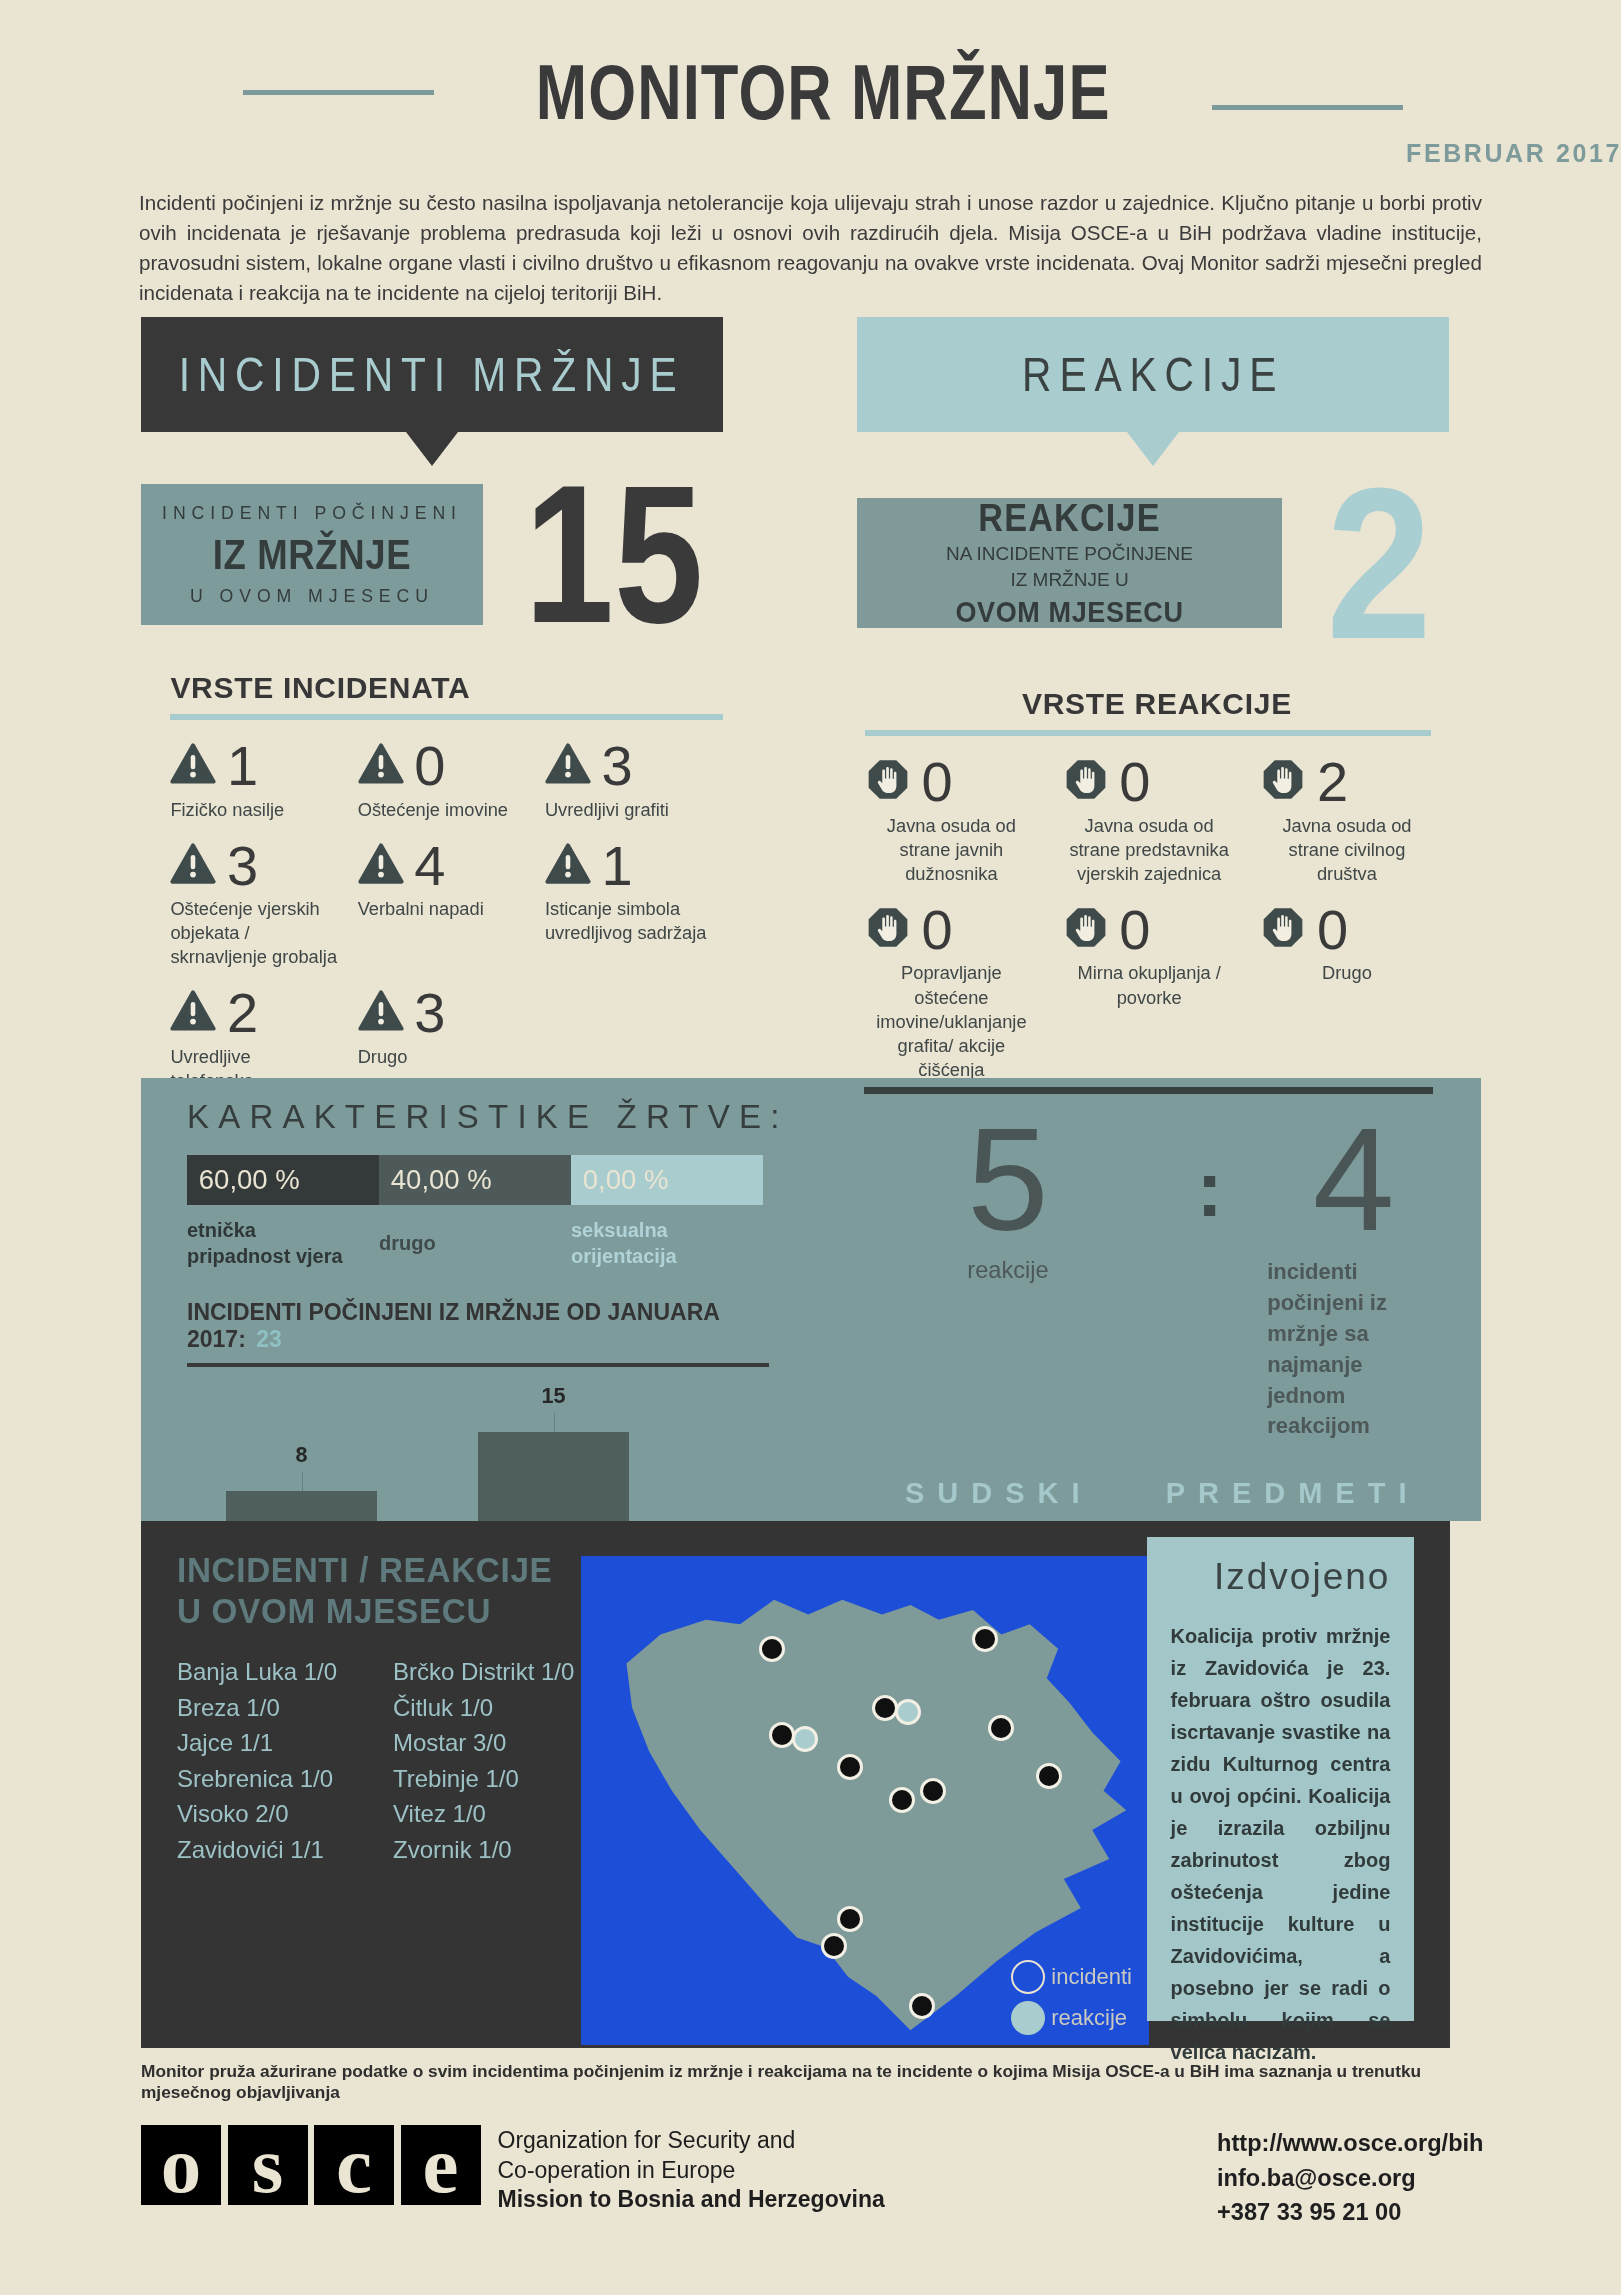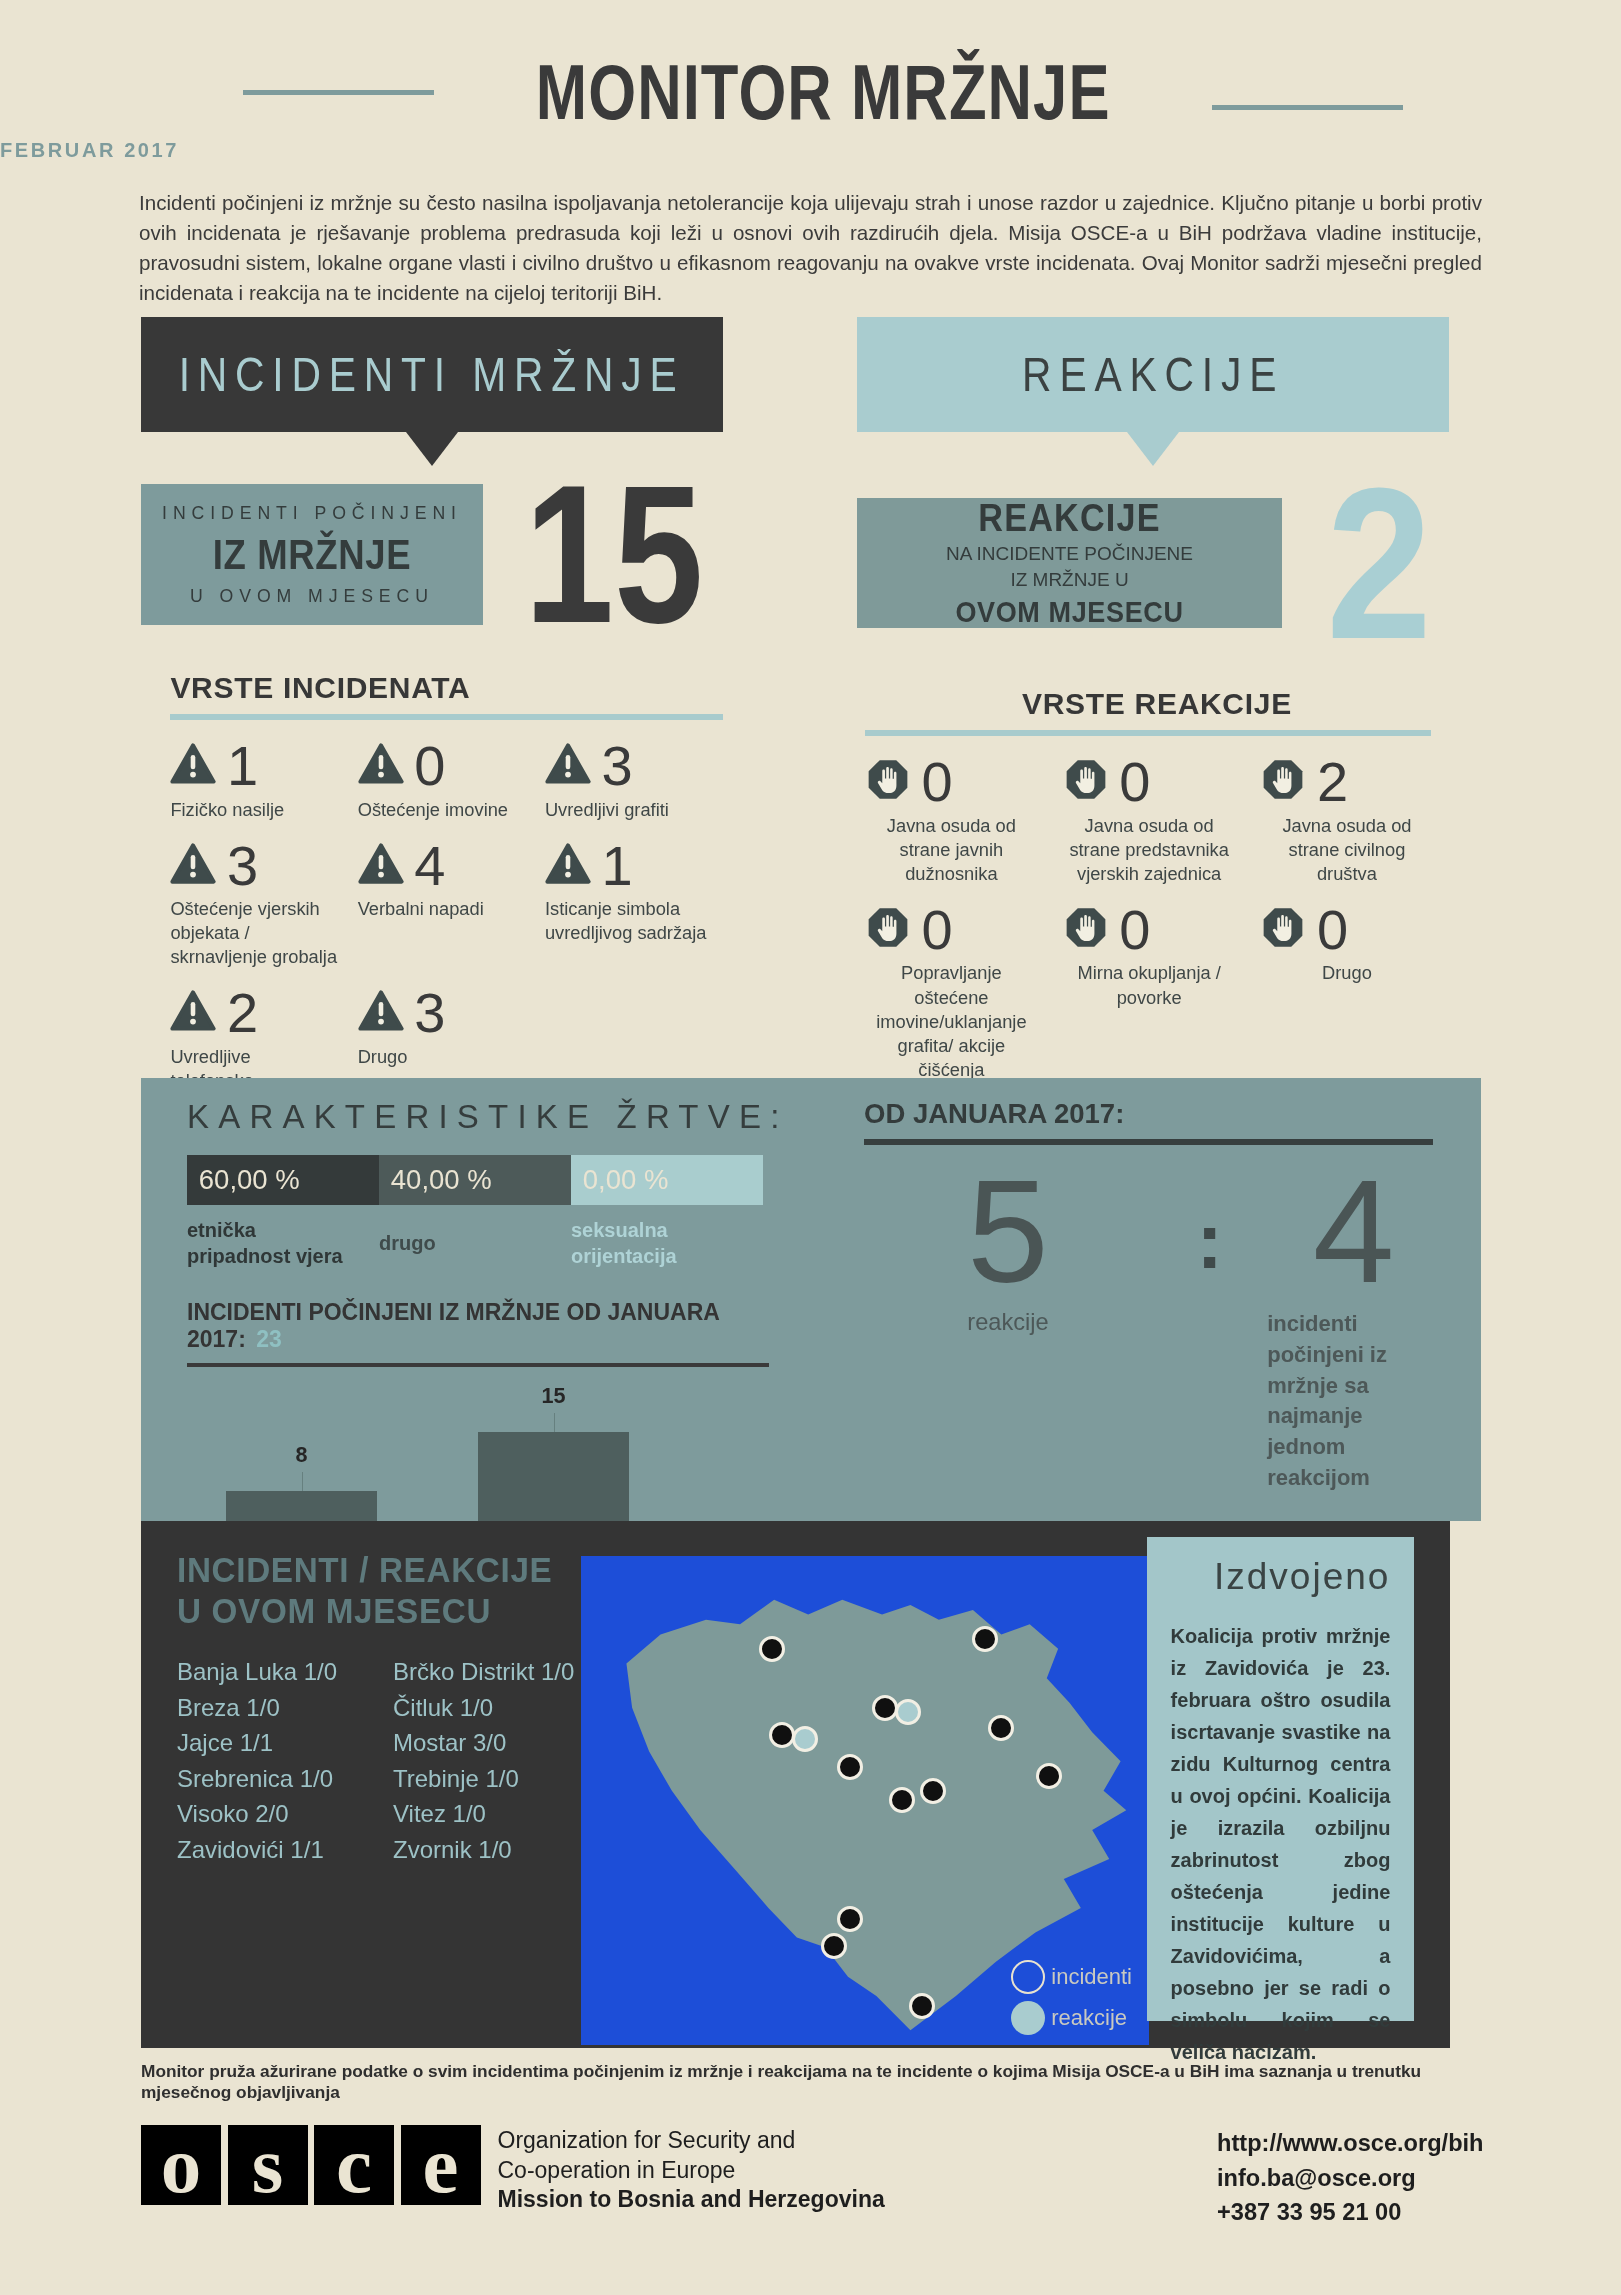--- a/index.html
+++ b/index.html
@@ -3,22 +3,22 @@
 <meta charset="utf-8">
 <style>
   html,body{margin:0;padding:0;background:#EAE4D2;}
   .page{position:relative;width:1622px;height:2295px;background:#EAE4D2;overflow:hidden;
         font-family:"Liberation Sans",sans-serif;color:#373737;}
   
   .title-row{position:absolute;top:48px;left:12px;width:100%;display:flex;align-items:center;justify-content:center;gap:30px;}
   .title-line{width:191px;height:4.6px;background:#7E9B9C;}
   .title-line.right{margin-top:30px;}
   .page-title{font-size:77px;font-weight:800;letter-spacing:1.3px;color:#3A3A3A;transform:scaleX(.8);white-space:nowrap;}
-  .page-subtitle{position:absolute;top:139px;left:0;width:100%;text-align:left;
-                 color:#7E9B9C;font-weight:bold;font-size:20px;letter-spacing:2.6px;}
+  .page-subtitle{position:absolute;top:139px;left:0;width:100%;text-align:right;
+                 color:#7E9B9C;font-weight:bold;font-size:25px;letter-spacing:2.6px;}
   .intro{position:absolute;top:188px;left:139px;width:1343px;font-size:20.6px;line-height:1.45;
          text-align:justify;color:#3B3B3B;}
   
   .col-left{position:absolute;left:141px;top:317px;width:582px;}
   .col-right{position:absolute;left:857px;top:317px;width:592px;}
   .banner{height:115px;display:flex;align-items:center;justify-content:center;}
   .banner-dark{background:#383838;}
   .banner-light{background:#A9CCCF;}
   .banner-dark .banner-text{color:#A9CCCF;}
   .banner-light .banner-text{color:#3B4242;}
@@ -416,21 +416,20 @@
           <div class="bar-group" style="left: 291px;">
             <div class="bar-num" style="bottom:149px">15</div>
             <div class="bar-leader" style="bottom:126px"></div>
             <div class="bar-rect" style="height:126px"></div>
             <div class="bar-xlabel">FEB</div>
           </div>
         </div>
     </div>
 
     <div class="panel-right">
-      <div class="sj-title">OD JANUARA 2017:</div>
       <div class="sj-rule"></div>
       <div class="ratio">
         <div class="ratio-num">5</div>
         <div class="ratio-colon">:</div>
         <div class="ratio-num">4</div>
       </div>
       <div class="ratio-labels">
         <div class="rl-left">reakcije</div>
         <div></div>
         <div class="rl-right">incidenti počinjeni iz mržnje sa najmanje jednom reakcijom</div>

